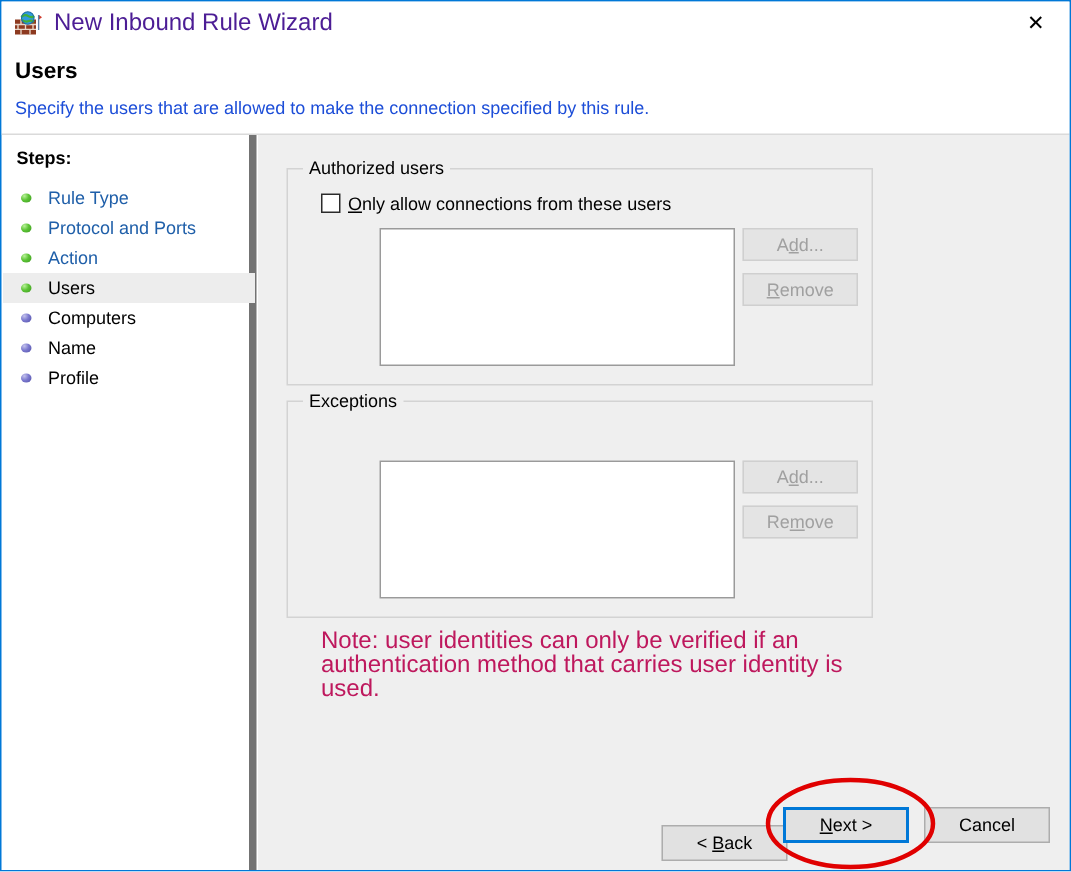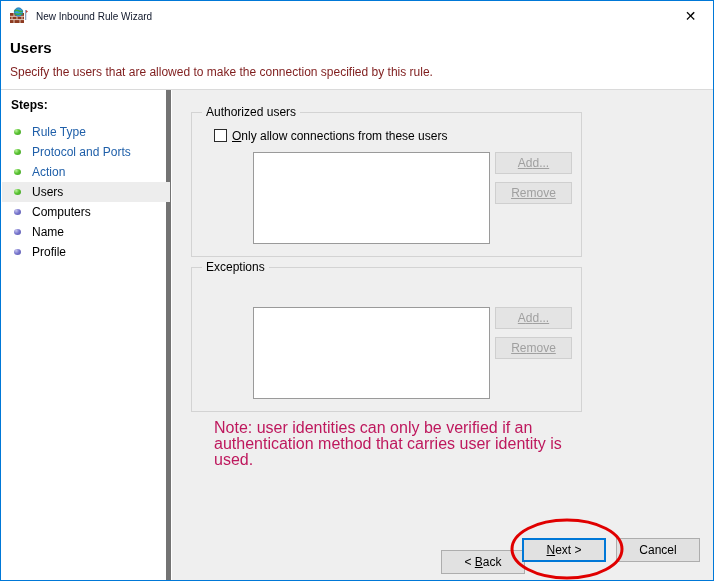--- a/index.html
+++ b/index.html
@@ -34,22 +34,22 @@
   }
   .title-icon {
     width: 20px;
     height: 18px;
     margin-left: 8px;
     margin-right: 7px;
     position: relative;
     flex: none;
   }
   .title-text {
-    font-size: 10px;
-    color: #0f172a;
+    font-size: 16px;
+    color: #4c1d95;
     white-space: nowrap;
   }
   .close-btn {
     position: absolute;
     right: 0;
     top: 0;
     width: 45px;
     height: 29px;
     display: flex;
     align-items: center;
@@ -75,21 +75,21 @@
     top: 8px;
     font-size: 15px;
     font-weight: bold;
     color: #000000;
   }
   .header .subtitle {
     position: absolute;
     left: 9px;
     top: 34px;
     font-size: 12px;
-    color: #7f1d1d;
+    color: #1d4ed8;
     white-space: nowrap;
   }
   .header-sep {
     position: absolute;
     left: 0;
     top: 88px;
     width: 712px;
     height: 1px;
     background: #dadada;
   }
@@ -232,21 +232,20 @@
     background: #e4e4e4;
     border-color: #cfcfcf;
     color: #a0a0a0;
   }
   .side-btn {
     position: absolute;
     left: 303px;
     width: 77px;
     height: 22px;
     line-height: 20px;
-    text-decoration: underline;
   }
   .side-btn.add { top: 39px; }
   .side-btn.remove { top: 69px; }
 
   .note {
     position: absolute;
     left: 42px;
     top: 330px;
     width: 380px;
     font-size: 16px;

